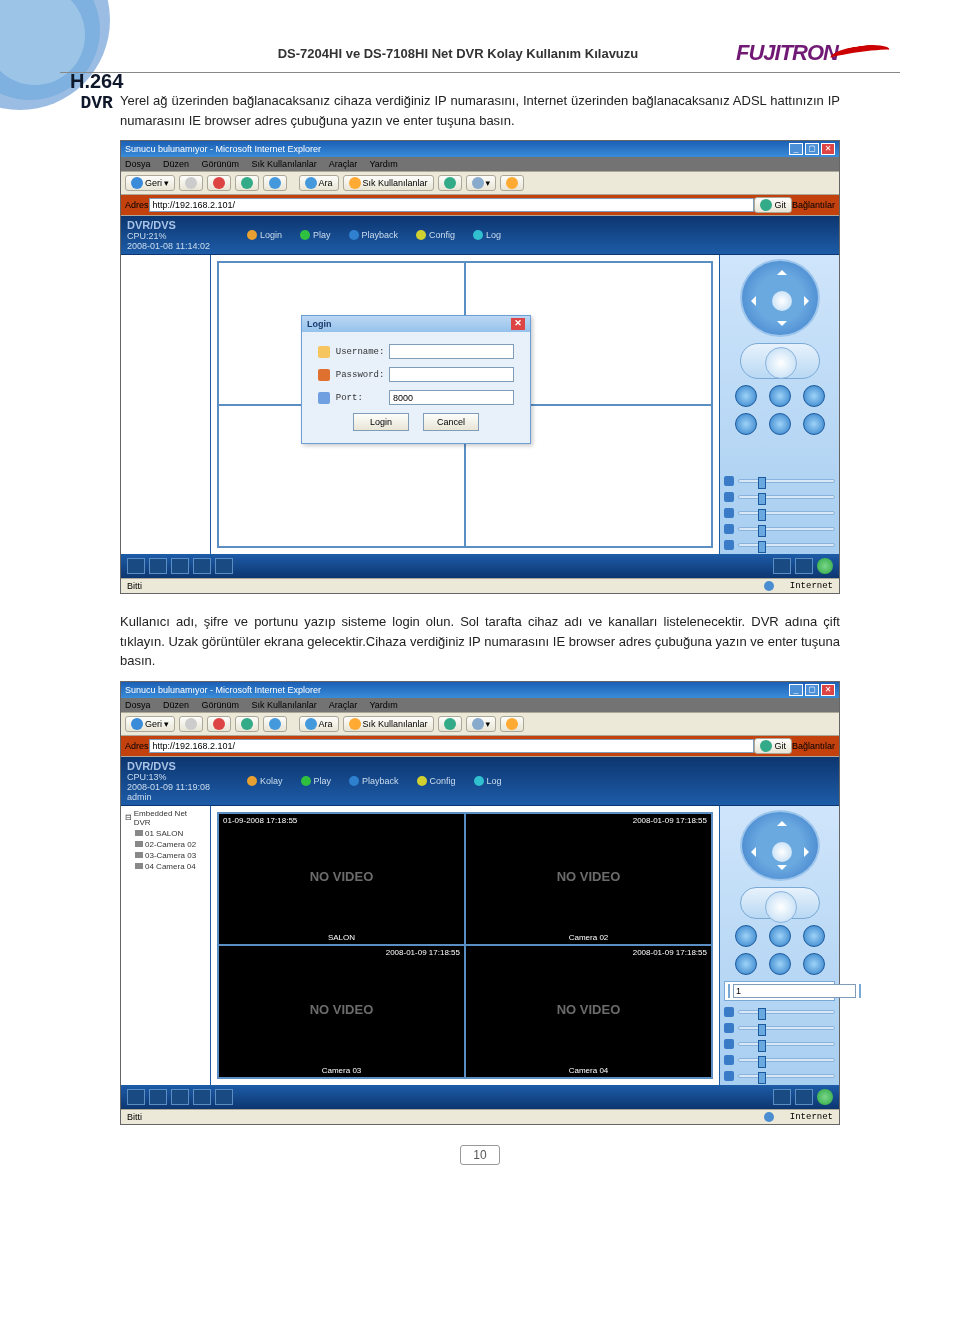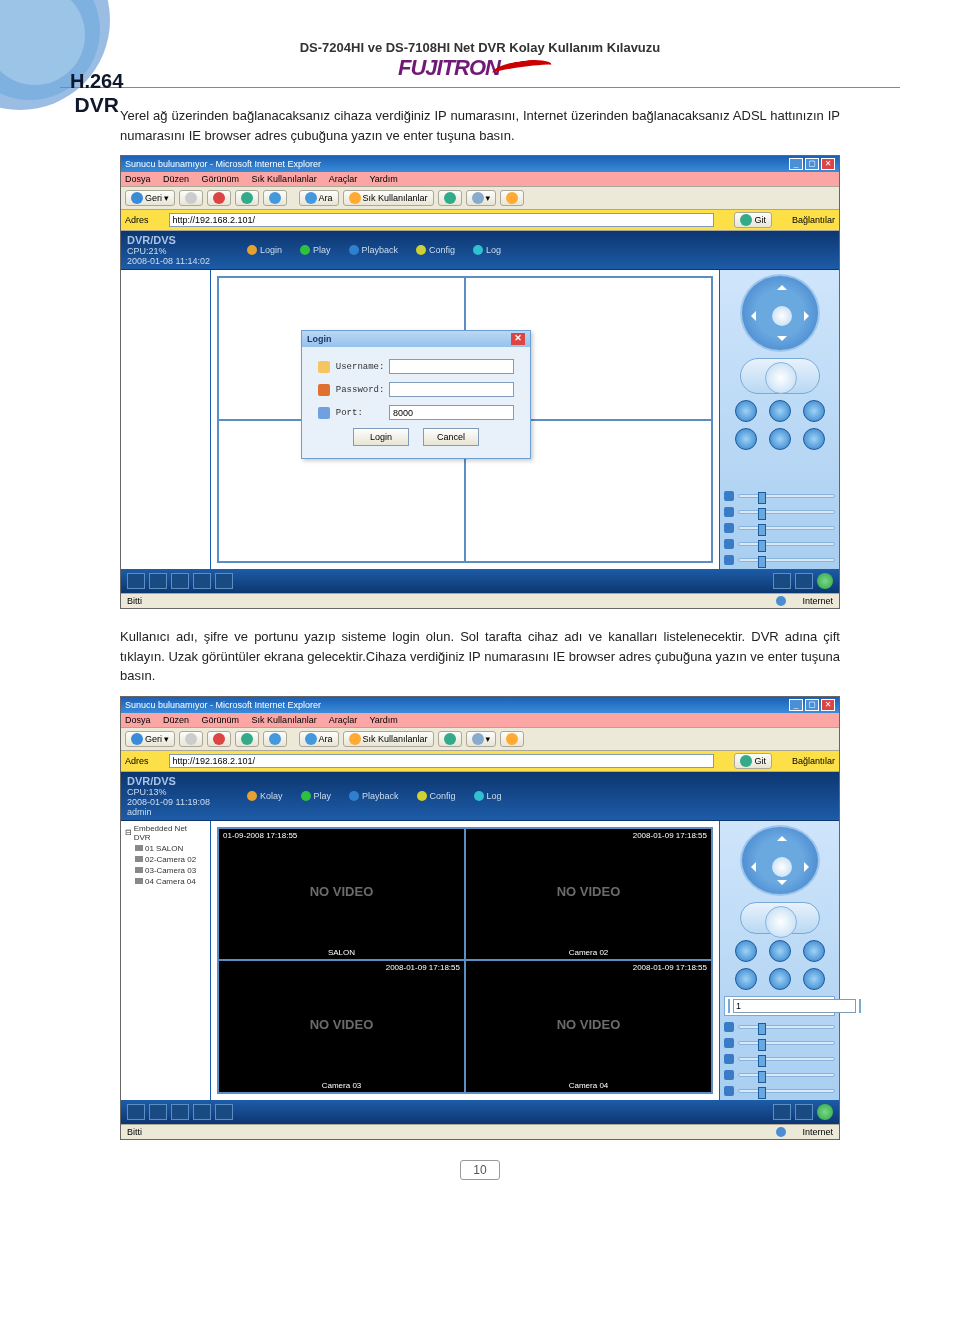--- a/index.html
+++ b/index.html
@@ -22,41 +22,40 @@
   .c2 { width: 140px; height: 140px; background: #6ca8de; left: -40px; top: -40px; opacity: 0.6; }
   .c3 { width: 100px; height: 100px; background: #a8cce9; left: -15px; top: -15px; opacity: 0.7; }
   .header {
     display: flex;
     justify-content: space-between;
     align-items: center;
     border-bottom: 1px solid #888;
     padding-bottom: 6px;
     position: relative;
     z-index: 2;
-    flex-direction: column;
   }
   .doc-title {
     font-size: 13px;
     font-weight: bold;
     color: #333;
     text-align: center;
     flex: 1;
   }
   .h264 {
     position: absolute;
     left: 70px;
     top: 30px;
     z-index: 3;
     text-align: center;
     font-weight: bold;
     font-size: 20px;
     color: #0f172a;
     margin-top: 40px;
   }
-  .h264 div:last-child { font-size: 21px; }
+  .h264 div:last-child { font-size: 18px; font-family: Liberation Mono, monospace; }
   .logo {
     display: flex;
     align-items: center;
   }
   .logo-text {
     font-size: 22px;
     font-weight: 900;
     font-style: italic;
     letter-spacing: -1px;
     color: #701a75;
@@ -102,21 +101,21 @@
   .winbtns { display: flex; gap: 2px; }
   .winbtn {
     width: 14px; height: 12px;
     background: #4b8fd6;
     border: 1px solid #fff;
     font-size: 8px; line-height: 10px;
     text-align: center;
   }
   .winbtn.close { background: #d44; }
   .ie-menu {
-    background: #fca5a5;
+    background: #737373;
     border-bottom: 1px solid #aca899;
     padding: 2px 4px;
     font-size: 9px;
   }
   .ie-menu span { margin-right: 10px; }
   .ie-toolbar {
     background: #ece9d8;
     border-bottom: 1px solid #aca899;
     padding: 3px 4px;
     display: flex;
@@ -132,26 +131,26 @@
     display: inline-flex;
     align-items: center;
     gap: 2px;
   }
   .ie-icon {
     width: 12px; height: 12px;
     border-radius: 50%;
     display: inline-block;
   }
   .ie-address {
-    background: #fde047;
+    background: #c2410c;
     border-bottom: 1px solid #aca899;
     padding: 2px 4px;
     display: flex;
     align-items: center;
-    gap: 20px;
+    gap: 0;
   }
   .ie-address input {
     flex: 1;
     border: 1px solid #7f9db9;
     font-size: 9px;
     padding: 1px 3px;
     background: #fff;
   }
   .dvr-bar {
     background: linear-gradient(#0d3670,#1d5ca8);
@@ -391,21 +390,21 @@
     border-radius: 50%;
   }
   .ie-status {
     background: #ece9d8;
     border-top: 1px solid #aca899;
     padding: 2px 6px;
     display: flex;
     justify-content: space-between;
     font-size: 9px;
   }
-  .ie-status .right { display: flex; align-items: center; gap: 16px; }
+  .ie-status .right { display: flex; align-items: center; gap: 16px; font-family: Liberation Mono, monospace; }
   .globe { width: 10px; height: 10px; border-radius: 50%; background: #4a8ed1; }
   
   .preset-box {
     width: 100%;
     background: #fff;
     border: 1px solid #7aa9d5;
     height: 22px;
     display: flex; align-items: center;
     padding: 0 3px; gap: 3px;
   }

